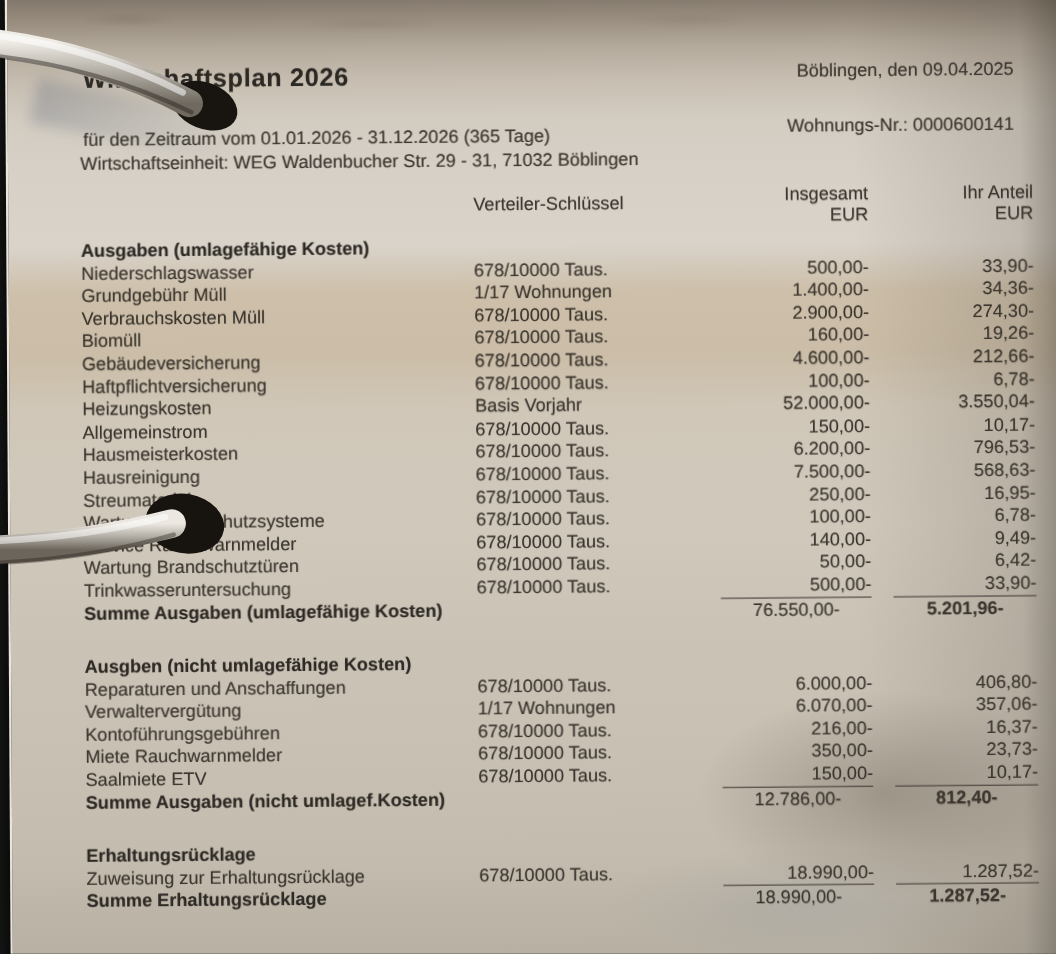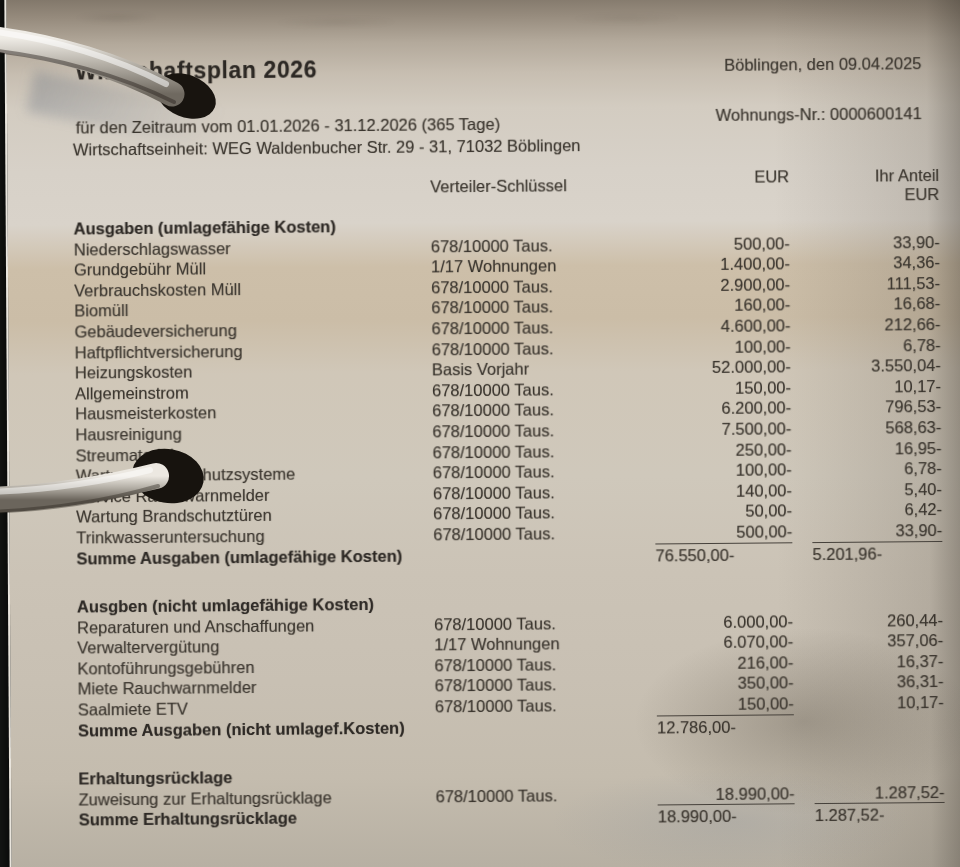--- a/index.html
+++ b/index.html
@@ -51,23 +51,23 @@
   .cost-table { position:absolute; left:75px; top:170px; width:866px; font-size:16.5px; }
   .thead { display:grid; grid-template-columns:357px 190px 169px 150px; height:45px; }
   .thead .h-key { padding-top:7px; }
   .thead .h-col { text-align:right; line-height:18.5px; }
   .row { display:grid; grid-template-columns:357px 190px 169px 150px; line-height:20.6px; }
   .c.total, .c.share { text-align:right; }
   .bold { font-weight:bold; color:#2d2925; }
   .row.heading .c.label { grid-column:1 / span 2; }
   .row.summary .c.label { grid-column:1 / span 2; }
   .section + .section { margin-top:26px; }
-  .uline { display:inline-block; border-top:1.9px solid #45403a; padding-top:1px; text-align:left; }
+  .uline { display:inline-block; border-top:1.9px solid #45403a; padding-top:1px; text-align:center; }
   .c.total .uline { min-width:137px; }
-  .c.share .uline { min-width:130px; }
+  .c.share .uline { min-width:130px;font-weight:bold; }
 
   
   .ring { position:absolute; }
   #ring-top { left:0; top:14px; }
   #ring-bottom { left:0; top:428px; }
 </style>
 </head>
 <body>
 
 <div class="stage">
@@ -85,20 +85,21 @@
     <div class="abs date-line">Böblingen, den 09.04.2025</div>
     <div class="abs period-line">für den Zeitraum vom 01.01.2026 - 31.12.2026 (365 Tage)</div>
     <div class="abs unit-no-line">Wohnungs-Nr.: 0000600141</div>
     <div class="abs entity-line">Wirtschaftseinheit: WEG Waldenbucher Str. 29 - 31, 71032 Böblingen</div>
 
     <div class="cost-table">
       <div class="thead">
         <div class="c"></div>
         <div class="c h-key">Verteiler-Schlüssel</div>
         <div class="c h-col">
+          <div>Insgesamt</div>
           <div>EUR</div>
         </div>
         <div class="c h-col">
           <div>Ihr Anteil</div>
           <div>EUR</div>
         </div>
       </div>
       <div id="sections">
           <div class="section">
             <div class="row heading">
@@ -113,27 +114,27 @@
             <div class="row">
               <div class="c label">Grundgebühr Müll</div>
               <div class="c key">1/17 Wohnungen</div>
               <div class="c total">1.400,00-</div>
               <div class="c share">34,36-</div>
             </div>
             <div class="row">
               <div class="c label">Verbrauchskosten Müll</div>
               <div class="c key">678/10000 Taus.</div>
               <div class="c total">2.900,00-</div>
-              <div class="c share">111,53-</div>
+              <div class="c share">274,30-</div>
             </div>
             <div class="row">
               <div class="c label">Biomüll</div>
               <div class="c key">678/10000 Taus.</div>
               <div class="c total">160,00-</div>
-              <div class="c share">16,68-</div>
+              <div class="c share">19,26-</div>
             </div>
             <div class="row">
               <div class="c label">Gebäudeversicherung</div>
               <div class="c key">678/10000 Taus.</div>
               <div class="c total">4.600,00-</div>
               <div class="c share">212,66-</div>
             </div>
             <div class="row">
               <div class="c label">Haftpflichtversicherung</div>
               <div class="c key">678/10000 Taus.</div>
@@ -173,21 +174,21 @@
             <div class="row">
               <div class="c label">Wartung Brandschutzsysteme</div>
               <div class="c key">678/10000 Taus.</div>
               <div class="c total">100,00-</div>
               <div class="c share">6,78-</div>
             </div>
             <div class="row">
               <div class="c label">Service Rauchwarnmelder</div>
               <div class="c key">678/10000 Taus.</div>
               <div class="c total">140,00-</div>
-              <div class="c share">5,40-</div>
+              <div class="c share">9,49-</div>
             </div>
             <div class="row">
               <div class="c label">Wartung Brandschutztüren</div>
               <div class="c key">678/10000 Taus.</div>
               <div class="c total">50,00-</div>
               <div class="c share">6,42-</div>
             </div>
             <div class="row">
               <div class="c label">Trinkwasseruntersuchung</div>
               <div class="c key">678/10000 Taus.</div>
@@ -201,49 +202,50 @@
             </div>
           </div>
           <div class="section">
             <div class="row heading">
               <div class="c label bold">Ausgben (nicht umlagefähige Kosten)</div>
             </div>
             <div class="row">
               <div class="c label">Reparaturen und Anschaffungen</div>
               <div class="c key">678/10000 Taus.</div>
               <div class="c total">6.000,00-</div>
-              <div class="c share">260,44-</div>
+              <div class="c share">406,80-</div>
             </div>
             <div class="row">
               <div class="c label">Verwaltervergütung</div>
               <div class="c key">1/17 Wohnungen</div>
               <div class="c total">6.070,00-</div>
               <div class="c share">357,06-</div>
             </div>
             <div class="row">
               <div class="c label">Kontoführungsgebühren</div>
               <div class="c key">678/10000 Taus.</div>
               <div class="c total">216,00-</div>
               <div class="c share">16,37-</div>
             </div>
             <div class="row">
               <div class="c label">Miete Rauchwarnmelder</div>
               <div class="c key">678/10000 Taus.</div>
               <div class="c total">350,00-</div>
-              <div class="c share">36,31-</div>
+              <div class="c share">23,73-</div>
             </div>
             <div class="row">
               <div class="c label">Saalmiete ETV</div>
               <div class="c key">678/10000 Taus.</div>
               <div class="c total">150,00-</div>
               <div class="c share">10,17-</div>
             </div>
             <div class="row summary">
               <div class="c label bold">Summe Ausgaben (nicht umlagef.Kosten)</div>
               <div class="c total"><div class="uline">12.786,00-</div></div>
+              <div class="c share"><div class="uline">812,40-</div></div>
             </div>
           </div>
           <div class="section">
             <div class="row heading">
               <div class="c label bold">Erhaltungsrücklage</div>
             </div>
             <div class="row">
               <div class="c label">Zuweisung zur Erhaltungsrücklage</div>
               <div class="c key">678/10000 Taus.</div>
               <div class="c total">18.990,00-</div>

